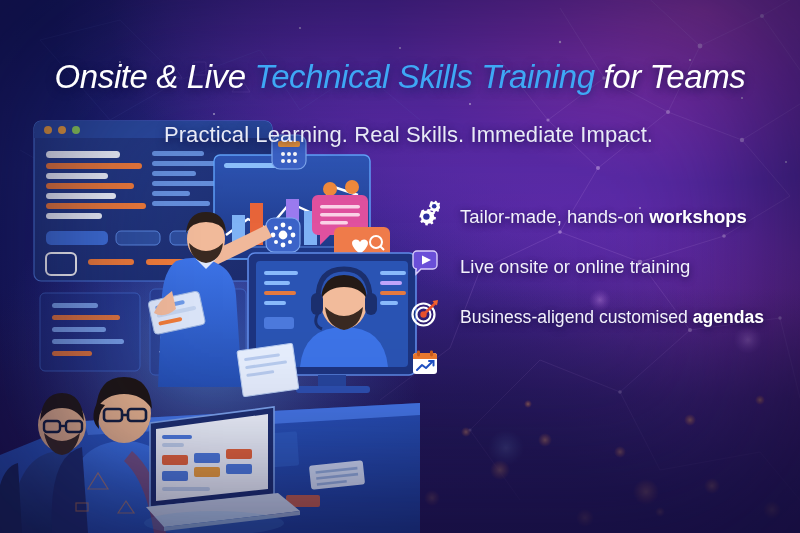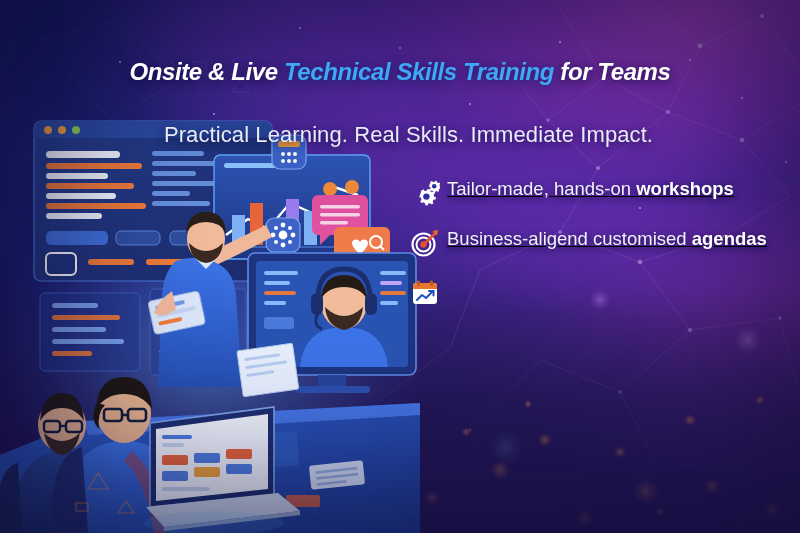--- a/index.html
+++ b/index.html
@@ -26,35 +26,35 @@
   .bg-net{position:absolute;inset:0;opacity:.55;}
   .bg-bokeh{position:absolute;inset:0;}
   .vig{position:absolute;inset:0;box-shadow:inset 0 0 150px 44px rgba(12,8,46,.62);}
 
   
   .illus{position:absolute;left:0;bottom:0;width:420px;height:430px;}
 
   
   .title{
     position:absolute;left:0;right:0;top:58px;text-align:center;
-    font-size:24px;font-weight:bold;font-style:italic;letter-spacing:-.4px;
+    font-size:33px;font-weight:normal;font-style:italic;letter-spacing:-.4px;
     white-space:nowrap;
   }
   .title .w{color:#ffffff;text-shadow:0 2px 10px rgba(10,10,60,.75);}
   .title .c{color:#3ea8f5;text-shadow:0 2px 10px rgba(10,30,90,.7);}
   .subtitle{
     position:absolute;left:0;right:0;top:122px;text-align:center;
     font-size:22px;color:#e8eaf6;letter-spacing:.1px;
     text-shadow:0 2px 9px rgba(12,10,60,.75);
     margin-left:17px;
   }
 
   
   .bullets{position:absolute;left:410px;top:178px;width:382px;}
-  .bullet{display:flex;align-items:flex-start;height:50px;gap:7px;text-decoration:underline;}
+  .bullet{display:flex;align-items:flex-end;height:50px;gap:20px;}
   .bullet .ic{width:30px;height:30px;flex:0 0 30px;display:block;}
   .bullet .tx{
     font-size:18.5px;color:#f2f1fb;white-space:nowrap;
     text-shadow:0 2px 7px rgba(12,10,55,.8);
   }
   .bullet .tx b{font-weight:bold;color:#ffffff;}
   .bullet:nth-child(3) .tx{font-size:17.6px;margin-top:33px;}
 </style>
 </head>
 <body>
@@ -482,20 +482,27 @@
           <circle cx="16.4" cy="18.6" r="3.2" fill="#2b2fa0"></circle>
         </g>
         <g fill="#ffffff">
           <path d="M20.6 3.6 l1.6 -.6 .7 1.2 1.7 -.3 .4 -1.2 1.7 .2 .1 1.3 1.5 .9 1.1 -.6 .9 1.4 -.9 .9 .4 1.6 1.3 .3 -.3 1.7 -1.3 .1 -.9 1.4 .6 1.2 -1.4 .9 -.9 -.9 -1.6 .4 -.3 1.3 -1.7 -.3 -.1 -1.3 -1.4 -.8 -1.2 .6 -.9 -1.4 .9 -.9 -.4 -1.6 -1.3 -.3 z"></path>
           <circle cx="24.2" cy="8.3" r="2.3" fill="#2b2fa0"></circle>
         </g>
       </svg>
       <span class="tx"><span>Tailor-made, hands-on </span><b>workshops</b></span>
     </div>
 
+    <div class="bullet">
+      <svg class="ic" viewBox="0 0 30 30">
+        <path d="M3 7 a4 4 0 0 1 4 -4 h16 a4 4 0 0 1 4 4 v10 a4 4 0 0 1 -4 4 h-12 l-5 5 v-5 h1 a4 4 0 0 1 -4 -4 z" fill="#6a4fd8" stroke="#d8cdfb" stroke-width="1.4"></path>
+        <path d="M12 7.5 L21 12 L12 16.5 z" fill="#ffffff"></path>
+      </svg>
+      <span class="tx"><span>Live onsite or online training</span><b></b></span>
+    </div>
 
     <div class="bullet">
       <svg class="ic" viewBox="0 0 30 30">
         <circle cx="13.5" cy="16.5" r="11" fill="none" stroke="#ffffff" stroke-width="2.2"></circle>
         <circle cx="13.5" cy="16.5" r="7" fill="none" stroke="#ffffff" stroke-width="2"></circle>
         <circle cx="13.5" cy="16.5" r="3.2" fill="#e8502d"></circle>
         <line x1="13.5" y1="16.5" x2="26" y2="4.5" stroke="#e8502d" stroke-width="2.6" stroke-linecap="round"></line>
         <path d="M22.5 3 l5.5 -1 l-1 5.5 l-2.6 -2 z" fill="#f2642d"></path>
       </svg>
       <span class="tx"><span>Business-aligend customised </span><b>agendas</b></span>

